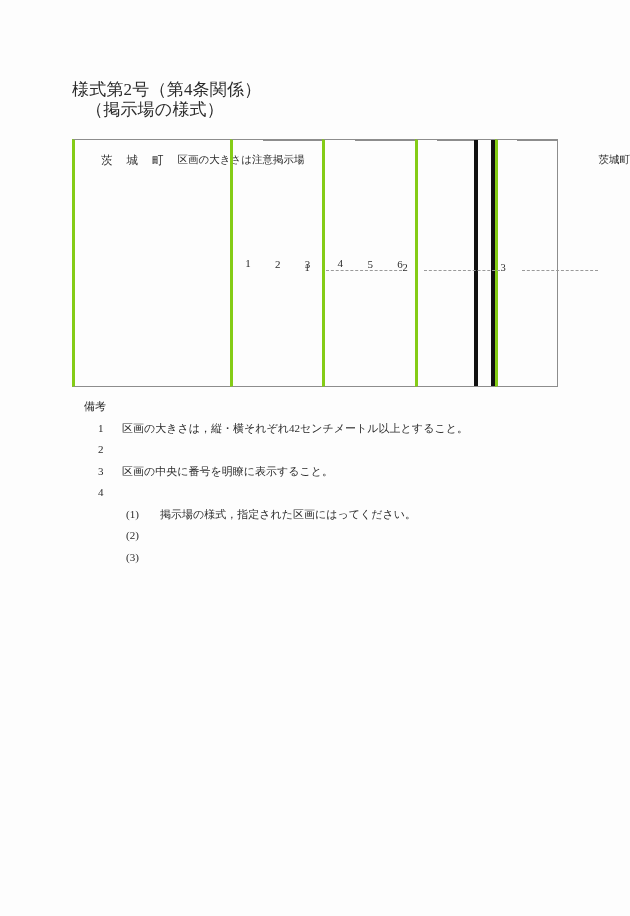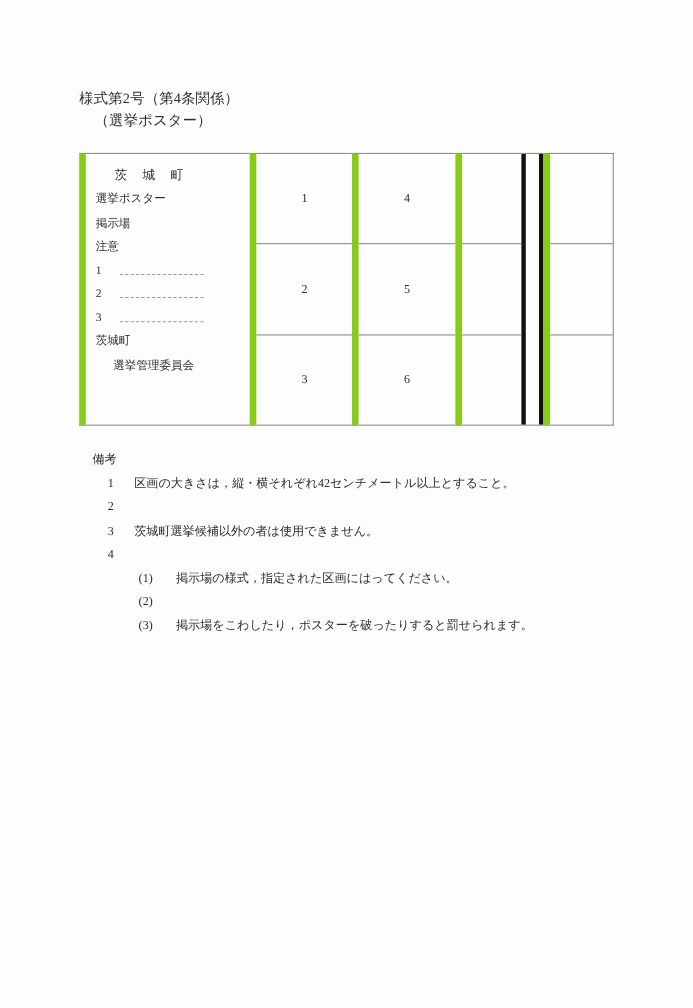--- a/index.html
+++ b/index.html
@@ -14,21 +14,21 @@
     color: #2b2b2b;
     position: relative;
     overflow: hidden;
   }
 
   
   .doc-header {
     position: absolute;
     left: 72px;
     top: 80px;
-    font-size: 13px;
+    font-size: 17px;
     line-height: 20px;
     letter-spacing: 0.2px;
     white-space: nowrap;
   }
   .doc-header .line2 {
     padding-left: 14px;
   }
 
   
   .poster-table {
@@ -39,23 +39,23 @@
     height: 248px;
     display: flex;
     align-items: stretch;
     box-sizing: border-box;
   }
 
   .col {
     box-sizing: border-box;
     border-top: 1px solid #8d8d8d;
     border-bottom: 1px solid #8d8d8d;
-    border-left: 6px solid #84cc16;
-    display: flex;
-    flex-direction: column;
+    border-left: 3px solid #84cc16;
+    display: flex;
+    flex-direction: row;
   }
   .col.last-thin {
     border-right: 1px solid #8d8d8d;
   }
 
   
   .col-info {
     width: 158px;
     padding: 9px 0 0 9px;
     justify-content: flex-start;
@@ -140,21 +140,20 @@
   }
 
   
   .remarks {
     position: absolute;
     left: 72px;
     top: 396px;
     font-size: 11px;
     line-height: 21.5px;
     white-space: nowrap;
-    margin-top: 12px;
   }
   .remarks-title {
     padding-left: 12px;
   }
   .remark-item {
     display: flex;
     padding-left: 26px;
   }
   .remark-item .rnum {
     width: 24px;
@@ -167,30 +166,30 @@
   .remark-sub .snum {
     width: 34px;
     flex: none;
   }
 </style>
 </head>
 <body>
 
 <div class="doc-header">
   <div class="line1">様式第2号（第4条関係）</div>
-  <div class="line2">（選挙ポスター）</div>
+  <div class="line2">（掲示場の様式）</div>
 </div>
 
 <div class="poster-table">
 
   <div class="col col-info">
     <div class="info-title">茨城町</div>
-    <div class="info-line">選挙ポスター</div>
+    <div class="info-line">区画の大きさは</div>
+    <div class="info-line">注意</div>
     <div class="info-line">掲示場</div>
-    <div class="info-line">注意</div>
 
     <div class="note-row">
       <span class="num">1</span>
       <span class="dashes"></span>
     </div>
     <div class="note-row">
       <span class="num">2</span>
       <span class="dashes"></span>
     </div>
     <div class="note-row">
@@ -238,30 +237,29 @@
 
   <div class="remark-item">
     <span class="rnum">1</span>
     <span>区画の大きさは，縦・横それぞれ42センチメートル以上とすること。</span>
   </div>
   <div class="remark-item">
     <span class="rnum">2</span>
   </div>
   <div class="remark-item">
     <span class="rnum">3</span>
-    <span>茨城町選挙候補以外の者は使用できません。</span>
+    <span>区画の中央に番号を明瞭に表示すること。</span>
   </div>
   <div class="remark-item">
     <span class="rnum">4</span>
   </div>
 
   <div class="remark-sub">
     <span class="snum">(1)</span>
     <span>掲示場の様式，指定された区画にはってください。</span>
   </div>
   <div class="remark-sub">
     <span class="snum">(2)</span>
   </div>
   <div class="remark-sub">
     <span class="snum">(3)</span>
-    <span>掲示場をこわしたり，ポスターを破ったりすると罰せられます。</span>
   </div>
 </div>
 
 </body></html>

